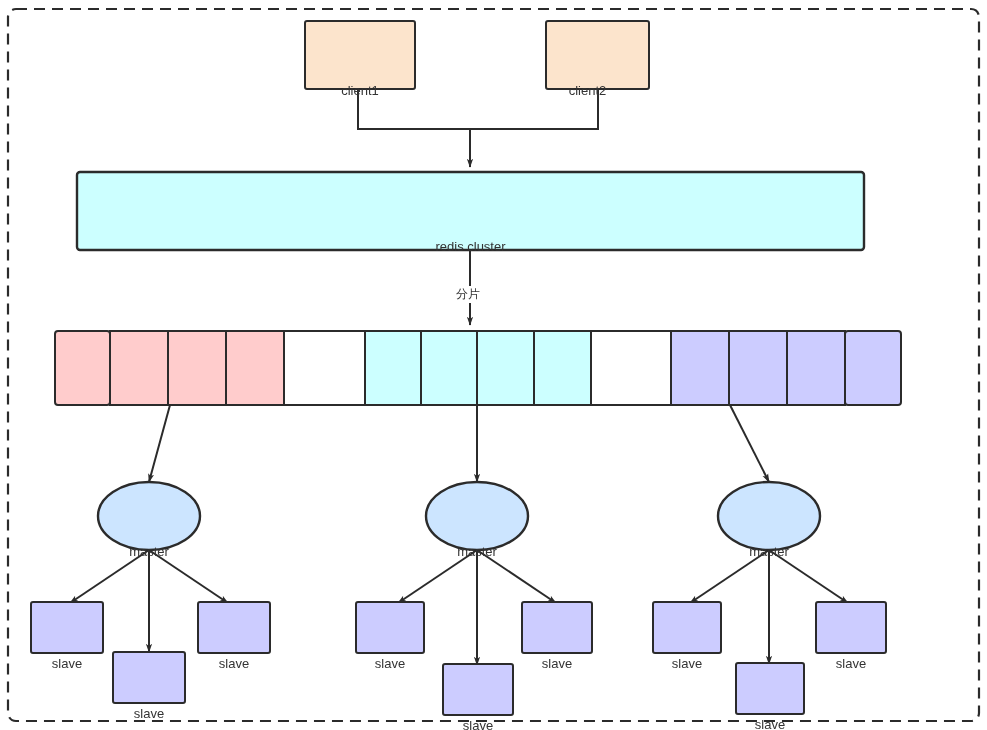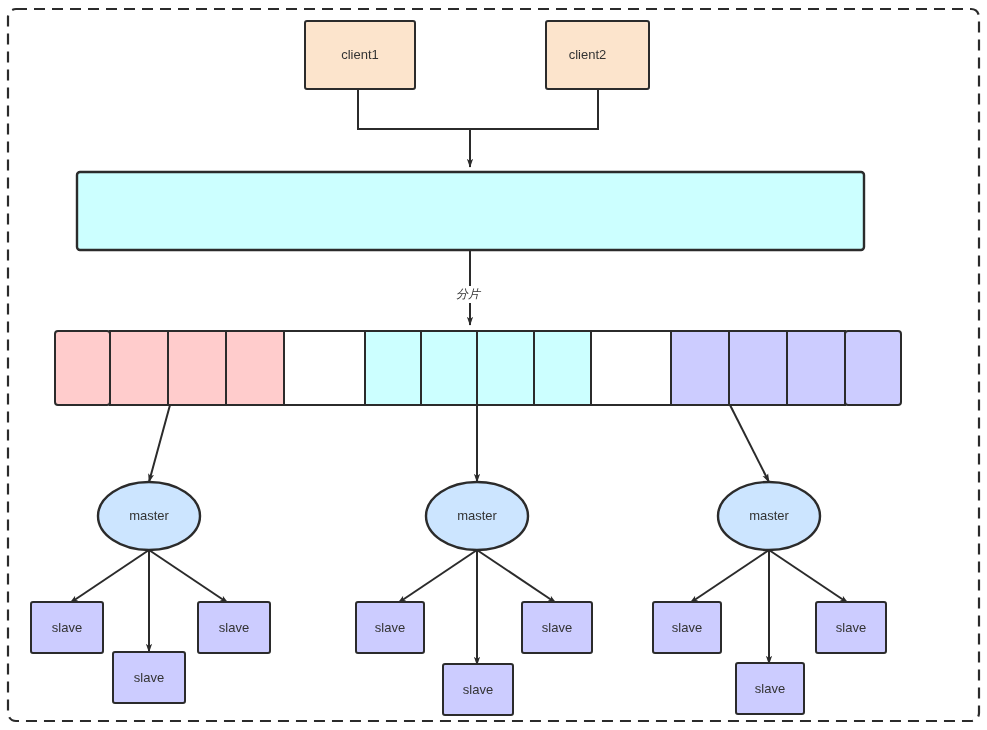--- a/index.html
+++ b/index.html
@@ -28,31 +28,31 @@
     position: absolute;
     display: flex;
     align-items: center;
     justify-content: center;
     color: #333333;
     font-size: 13px;
     line-height: 1.2;
     pointer-events: none;
     text-align: center;
     white-space: nowrap;
+    margin-top: 36px;
   }
   .underlined {
   }
   .edge-label {
     position: absolute;
     color: #333333;
     font-size: 12px;
     background: #ffffff;
     padding: 0 1px;
     white-space: nowrap;
-    font-style: italic;
   }
 </style>
 </head>
 <body>
 
 <div id="canvas">
 
   <svg id="diagram-svg" viewBox="0 0 987 730" xmlns="http://www.w3.org/2000/svg">
     <defs>
       <marker id="arrowhead" markerWidth="10" markerHeight="10" refX="8.2" refY="3.6" orient="auto" markerUnits="userSpaceOnUse">
@@ -120,20 +120,21 @@
     <rect x="522" y="602" width="70" height="51" rx="2" ry="2" fill="#ccccff" stroke="#2b2b2b" stroke-width="2"></rect>
 
     <rect x="653" y="602" width="68" height="51" rx="2" ry="2" fill="#ccccff" stroke="#2b2b2b" stroke-width="2"></rect>
     <rect x="736" y="663" width="68" height="51" rx="2" ry="2" fill="#ccccff" stroke="#2b2b2b" stroke-width="2"></rect>
     <rect x="816" y="602" width="70" height="51" rx="2" ry="2" fill="#ccccff" stroke="#2b2b2b" stroke-width="2"></rect>
   </svg>
 
   <div class="node-label" style="left:305px; top:21px; width:110px; height:68px;">client1</div>
   <div class="node-label" style="left:546px; top:21px; width:83px; height:68px;">client2</div>
 
+  <div class="node-label" style="left:77px; top:172px; width:787px; height:78px;">redis cluster</div>
 
   <div class="edge-label" style="left:455px; top:286px;">分片</div>
 
   <div class="node-label underlined" style="left:98px; top:482px; width:102px; height:68px;">master</div>
   <div class="node-label underlined" style="left:426px; top:482px; width:102px; height:68px;">master</div>
   <div class="node-label underlined" style="left:718px; top:482px; width:102px; height:68px;">master</div>
 
   <div class="node-label" style="left:31px; top:602px; width:72px; height:51px;">slave</div>
   <div class="node-label" style="left:113px; top:652px; width:72px; height:51px;">slave</div>
   <div class="node-label" style="left:198px; top:602px; width:72px; height:51px;">slave</div>

